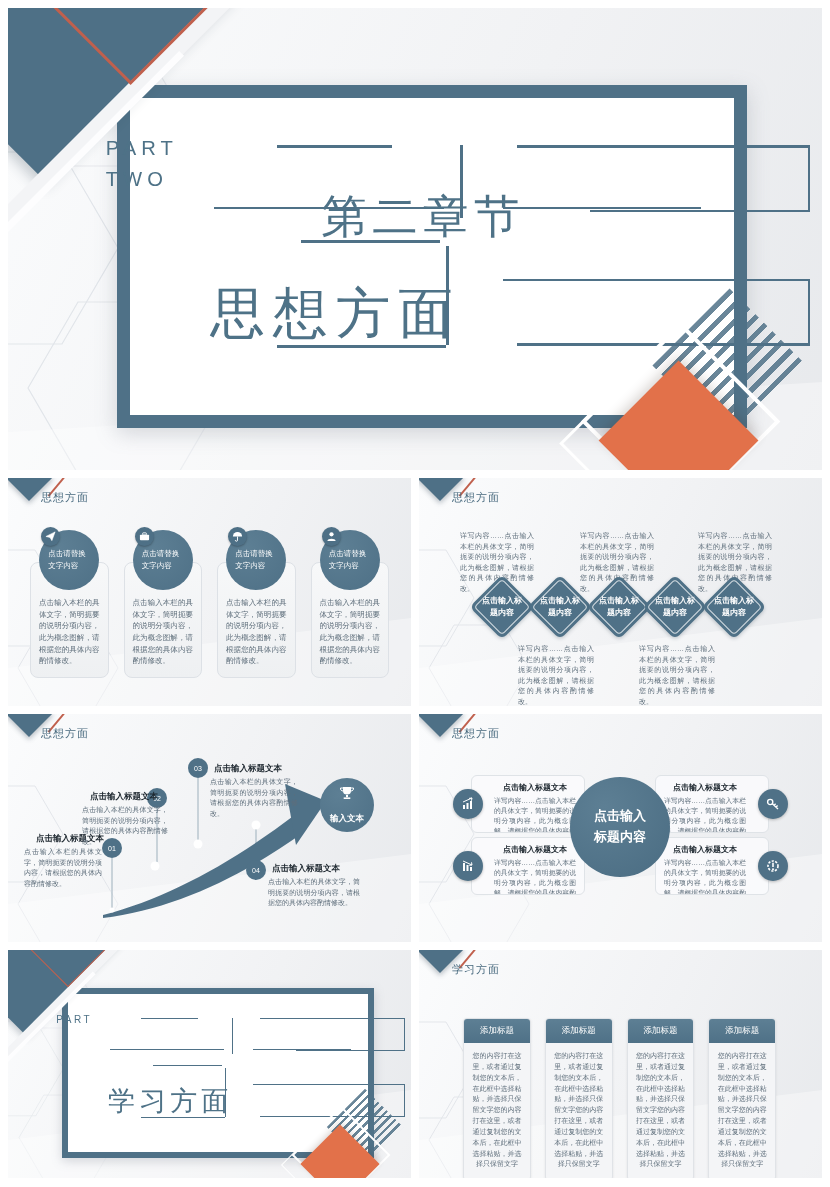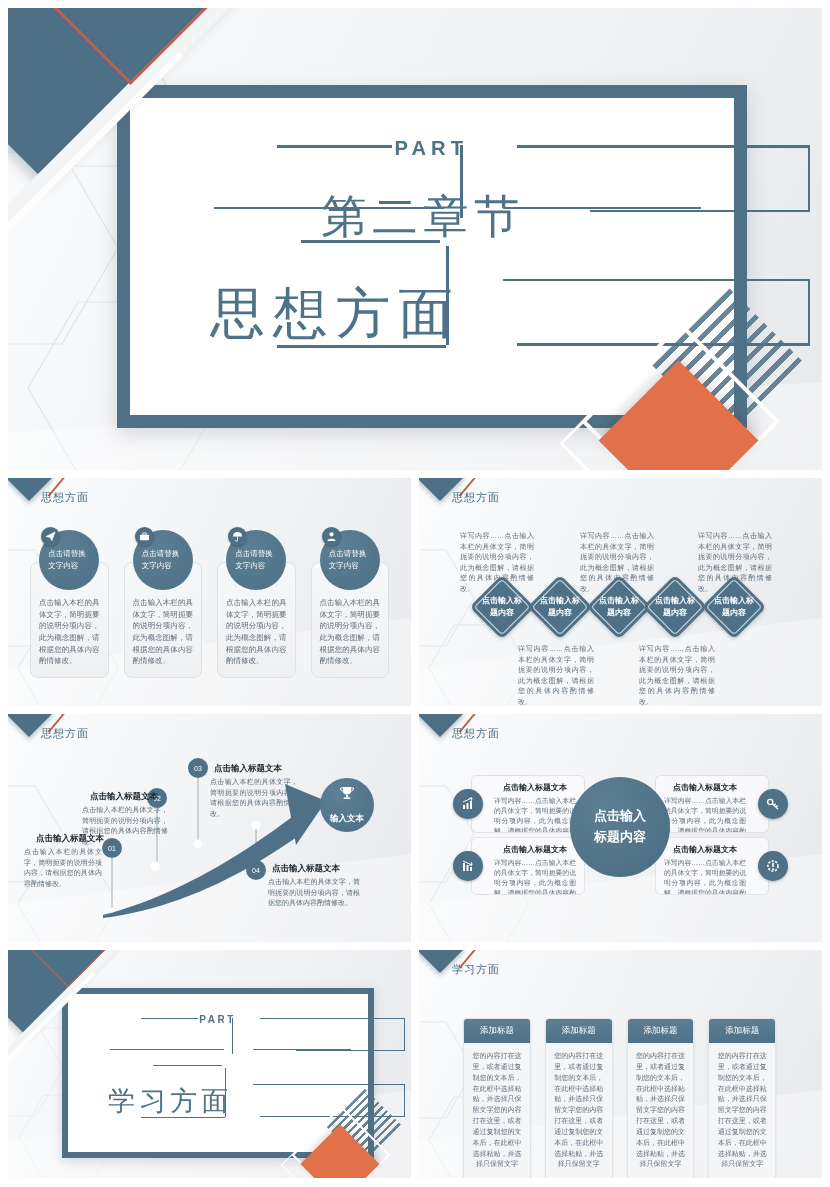--- a/index.html
+++ b/index.html
@@ -22,21 +22,21 @@
   .cvv{background:#4f7187;width:1.1em;}
   .cv-tl-diamond{left:-50em;top:-78em;width:135em;height:135em;background:#4e7086;transform:rotate(45deg);box-shadow:3em 3em 7em rgba(40,60,75,.25);}
   .cv-tl-slash{left:-30em;top:44em;width:170em;height:9em;background:#f3f4f6;transform:rotate(-45deg);}
   .cv-tl-slash2{left:-42em;top:74em;width:150em;height:3.5em;background:#fdfdfe;transform:rotate(-45deg);}
   .cv-tl-orange{left:28em;top:-40em;width:62em;height:62em;border:1.6em solid #c0604d;transform:rotate(45deg);background:transparent;}
   .cv-br-stripes{left:330em;top:150em;width:54em;height:54em;transform:rotate(45deg);
       background:repeating-linear-gradient(90deg,#4f7187 0 2.5em,rgba(255,255,255,0) 2.5em 6em);opacity:.85;}
   .cv-br-outline{left:298em;top:170em;width:66em;height:66em;border:2em solid #fff;transform:rotate(45deg);}
   .cv-br-outline2{left:280em;top:198em;width:32em;height:32em;border:1.5em solid #fff;transform:rotate(45deg);}
   .cv-br-orange{left:304em;top:186em;width:56em;height:56em;background:#e2714a;transform:rotate(45deg);box-shadow:-2em -2em 6em rgba(60,40,30,.18);}
-  .cv-part-wrap{left:12%;top:62em;width:80%;text-align:center;color:#4e7287;font-weight:bold;}
+  .cv-part-wrap{left:12%;top:62em;width:80%;color:#4e7287;}
   .cv-part{position:static;font-size:10em;line-height:1.5;letter-spacing:.25em;}
   .cv-chapter-wrap{left:12%;top:88em;width:78%;text-align:center;}
   .cv-chapter{position:static;font-size:22.5em;letter-spacing:.12em;color:#4e7287;}
   .cv-title-wrap{left:0;top:133em;width:80.5%;text-align:center;}
   .cv-title{position:static;font-size:27em;letter-spacing:.15em;color:#4e7287;}
 
   
   .corner-tri{position:absolute;left:4px;top:-18px;width:34px;height:34px;background:#4e7086;transform:rotate(45deg);box-shadow:2px 2px 5px rgba(40,60,75,.3);}
   .corner-line{position:absolute;left:36px;top:8px;width:24px;height:1.5px;background:#c0604d;transform:rotate(-50deg);}
   .s-header{position:absolute;left:33px;top:12px;font-size:11px;letter-spacing:1px;color:#47697e;}
@@ -123,20 +123,21 @@
     <div class="cv-tl-slash"></div>
     <div class="cv-tl-slash2"></div>
     <div class="cv-tl-orange"></div>
     <div class="cv-br-stripes"></div>
     <div class="cv-br-outline"></div>
     <div class="cv-br-outline2"></div>
     <div class="cv-br-orange"></div>
 
     <div class="cv-part-wrap">
       <div class="cv-part">PART</div>
+      <div class="cv-part">TWO</div>
     </div>
     <div class="cv-chapter-wrap">
       <span class="cv-chapter">第二章节</span>
     </div>
     <div class="cv-title-wrap">
       <span class="cv-title">思想方面</span>
     </div>
   </section>
 
   <div class="row">

